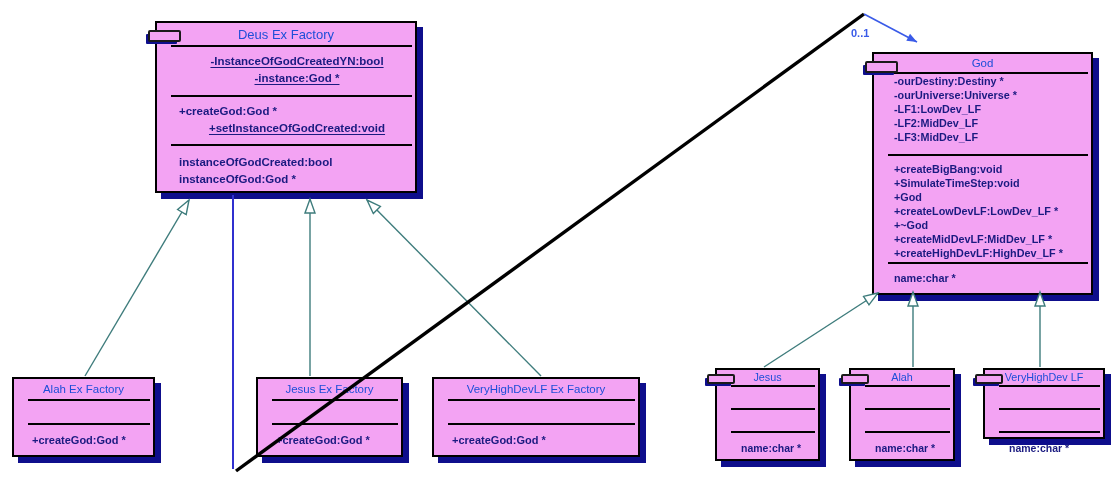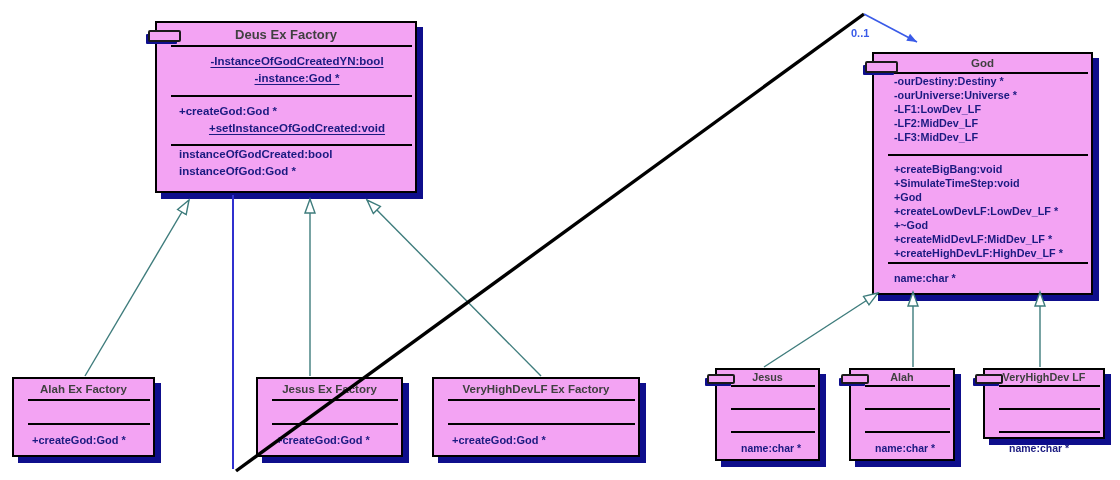--- a/index.html
+++ b/index.html
@@ -6,21 +6,21 @@
   html,body { width:1120px; height:480px; background:#ffffff; overflow:hidden;
               font-family:"Liberation Sans", sans-serif; }
   #canvas { position:relative; width:1120px; height:480px; background:#ffffff; }
 
   .uml-box { position:absolute; background:#F3A3F3; border:2px solid #000;
              box-shadow:6px 6px 0 #0E0E8C; z-index:2; }
   .tab { position:absolute; left:-9px; top:7px; width:33px; height:12px;
          background:#F3A3F3; border:2px solid #1a1a1a; border-radius:2px;
          box-shadow:-3px 3px 0 -1px #0E0E8C; }
   .smR .tab { left:-10px; top:4px; width:28px; height:10px; }
-  .title { text-align:center; font-weight:bold; color:#404040; white-space:nowrap; overflow:hidden; }
+  .title { text-align:center; font-weight:normal; color:#1d4ed8; white-space:nowrap; overflow:hidden; }
   .sep { border-top:2px solid #000; margin:0 3px 0 14px; }
   .sect { overflow:hidden; }
   .member { color:#1A1A80; font-weight:bold; padding-left:22px; white-space:nowrap; }
   .u { text-decoration:underline; text-underline-offset:2px;text-align:center; }
 
   
   .b-deus { left:155px; top:21px; width:262px; height:172px; }
   .b-deus .title { height:22px; line-height:23px; font-size:13px; }
   .b-deus .member { font-size:11.5px; line-height:17px; }
 
@@ -61,21 +61,21 @@
     <div class="sect" style="height:48px; padding-top:6px;">
       <div class="member u">-InstanceOfGodCreatedYN:bool</div>
       <div class="member u">-instance:God *</div>
     </div>
     <div class="sep"></div>
     <div class="sect" style="height:47px; padding-top:6px;">
       <div class="member">+createGod:God *</div>
       <div class="member u">+setInstanceOfGodCreated:void</div>
     </div>
     <div class="sep"></div>
-    <div class="sect" style="height:58px; ">
+    <div class="sect" style="height:58px; padding-top:8px;">
       <div class="member">instanceOfGodCreated:bool</div>
       <div class="member">instanceOfGod:God *</div>
     </div>
   </div>
 
   <div class="uml-box b-god">
     <div class="tab"></div>
     <div class="title">God</div>
     <div class="sep"></div>
     <div class="sect" style="height:80px; ">

